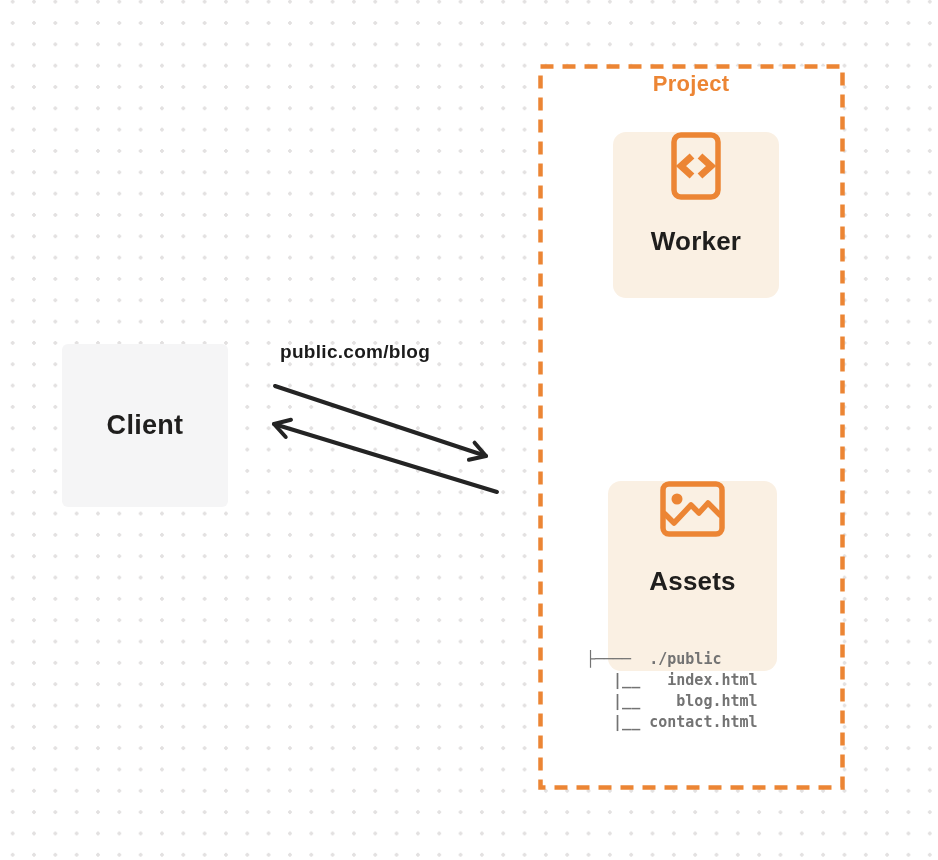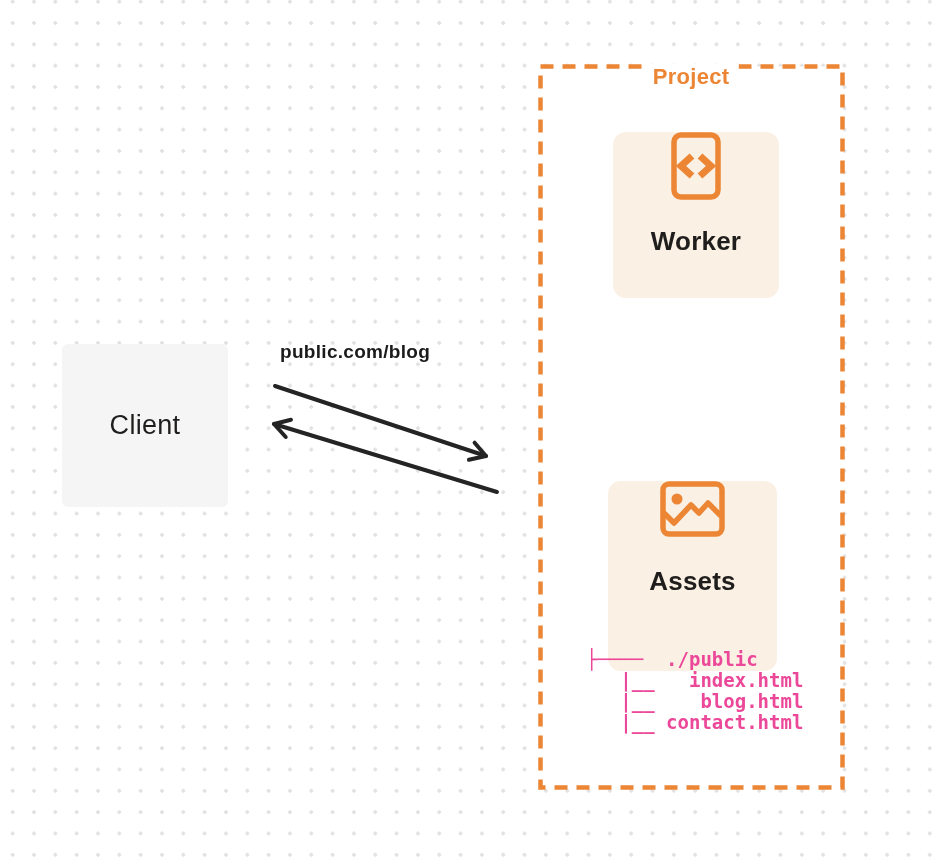--- a/index.html
+++ b/index.html
@@ -8,51 +8,51 @@
     background-color:#ffffff;
     background-image:radial-gradient(circle, #e3e1e1 1.7px, rgba(255,255,255,0) 1.8px);
     background-size:21.33px 21.33px;
     background-position:2px -9px;
     font-family:"Liberation Sans", sans-serif;
   }
   #diagram-layer{position:absolute;left:0;top:0;z-index:1;}
   .overlay{position:absolute;z-index:2;}
 
   .project-label{
-    left:691px;top:77px;transform:translate(-50%,-50%);
+    left:691px;top:84px;transform:translate(-50%,-50%);
     background:#ffffff;padding:0 9px;
     color:#ec8534;font-size:22px;font-weight:bold;letter-spacing:.3px;
     white-space:nowrap;
   }
   .card{
     background:#faf0e3;border-radius:13px;
     display:flex;flex-direction:column;align-items:center;justify-content:flex-start;
   }
   .card .card-label{
     color:#1f1e1d;font-size:26px;font-weight:bold;letter-spacing:.2px;
   }
   #worker-card{left:613px;top:132px;width:166px;height:166px;gap:26px;}
   #assets-card{left:608px;top:481px;width:169px;height:190px;gap:29px;}
 
   #client-box{
     left:62px;top:344px;width:166px;height:163px;
     background:#f5f5f6;border-radius:6px;
     display:flex;align-items:center;justify-content:center;
   }
-  #client-box .card-label{color:#1f1e1d;font-size:27px;font-weight:normal;letter-spacing:.3px;}
+  #client-box .card-label{color:#1f1e1d;font-size:27px;font-weight:bold;letter-spacing:.3px;}
 
   #request-label{
     left:280px;top:341px;
     color:#1b1b1b;font-size:19px;font-weight:bold;letter-spacing:.3px;
     white-space:nowrap;
   }
   #file-tree{
     left:586px;top:649px;margin:0;
     font-family:"DejaVu Sans Mono","Liberation Mono",monospace;
-    font-size:19px;line-height:21px;font-weight:600;color:#ec4899;
+    font-size:15px;line-height:21px;font-weight:600;color:#737373;
     white-space:pre;
   }
 </style>
 </head>
 <body>
 
 <svg id="diagram-layer" width="938" height="860" viewBox="0 0 938 860">
   <defs>
     <marker id="arrowhead" markerUnits="userSpaceOnUse" markerWidth="30" markerHeight="30" refX="21" refY="12" orient="auto">
       <path d="M6,3 L21,12 L6,21" fill="none" stroke="#242424" stroke-width="4" stroke-linecap="round" stroke-linejoin="round"></path>

